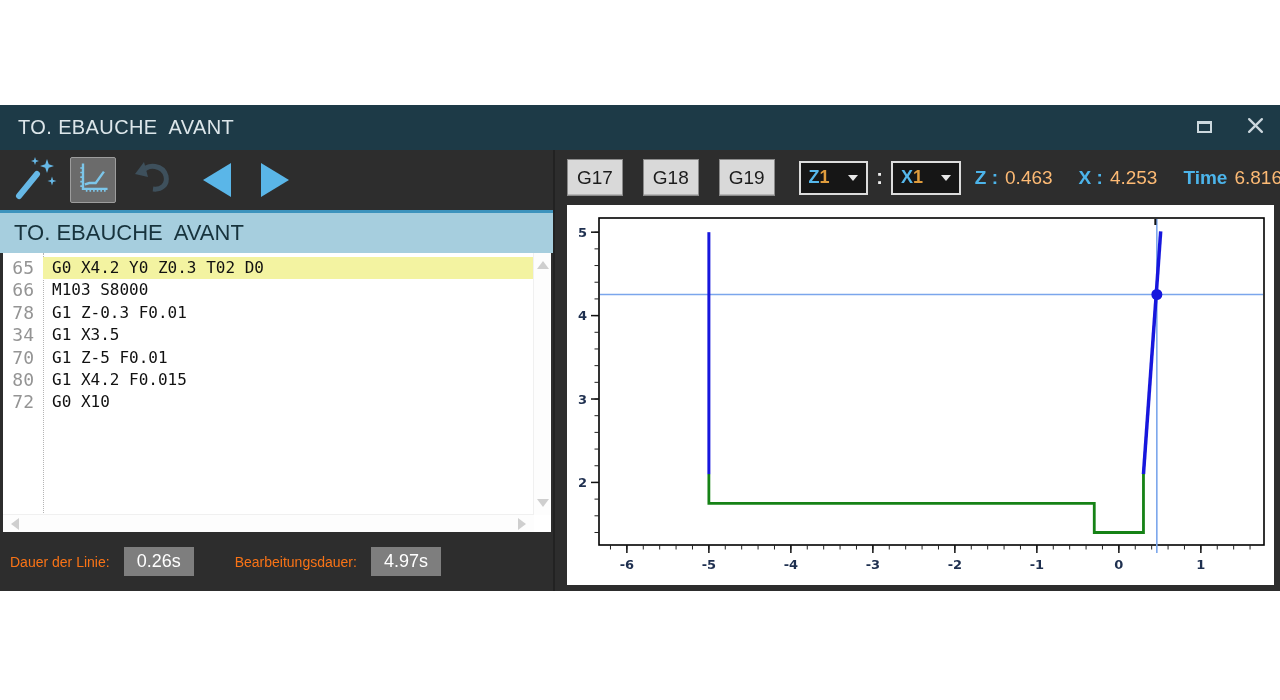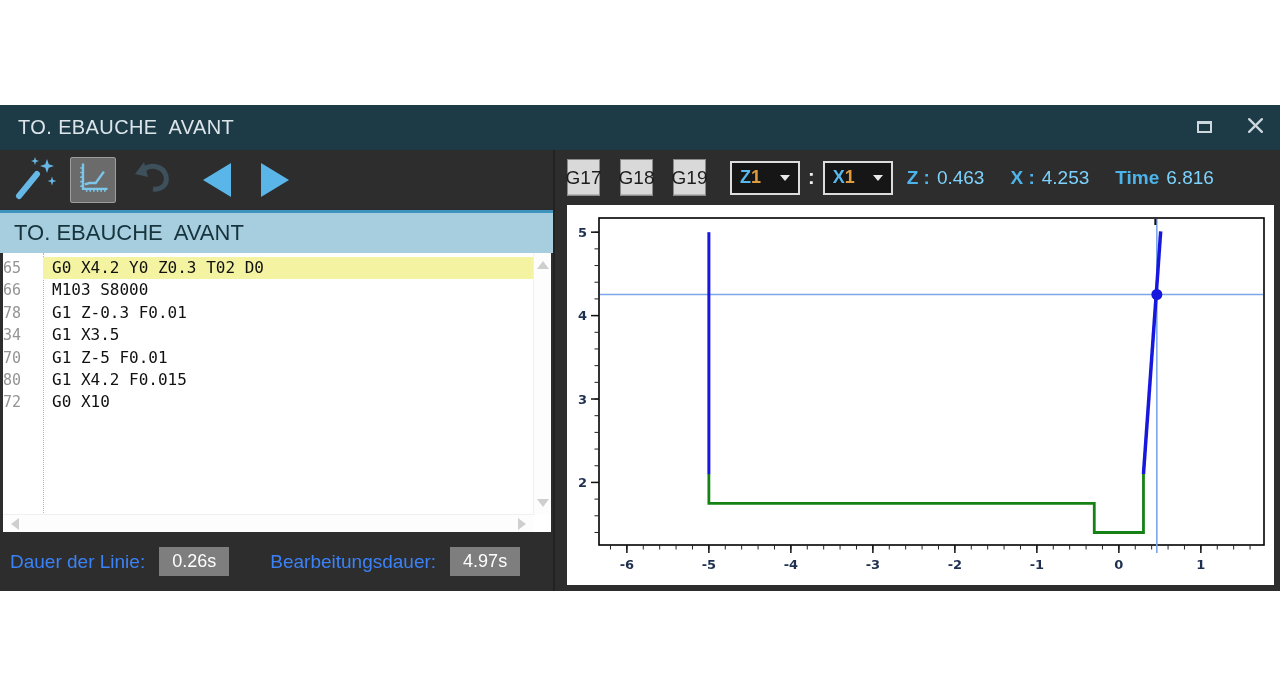--- a/index.html
+++ b/index.html
@@ -33,52 +33,52 @@
   .editor-header{position:absolute;left:0;top:60px;width:553px;height:43px;background:#a6cede;
                  border-top:3px solid #3d93bd;box-sizing:border-box;display:flex;align-items:center;}
   .editor-header span{color:#17333d;font-size:22px;margin-left:14px;white-space:pre;}
 
   
   .editor{position:absolute;left:3px;top:103px;width:548px;height:279px;background:#ffffff;}
   .code-area{position:absolute;left:0;top:0;right:17px;bottom:17px;overflow:hidden;}
   .code-area::before{content:"";position:absolute;left:40px;top:0;bottom:0;border-left:1px dotted #b5b5b5;}
   .code-rows{position:absolute;left:0;top:4px;right:0;}
   .code-row{display:flex;height:22.4px;line-height:22.4px;font-family:"DejaVu Sans Mono",monospace;font-size:16px;}
-  .code-row .num{width:40px;padding-right:9px;box-sizing:border-box;color:#949494;flex:0 0 auto;font-size:15px;}
+  .code-row .num{width:40px;text-align:right;padding-right:9px;box-sizing:border-box;color:#949494;flex:0 0 auto;font-size:18px;}
   .code-row .txt{flex:1;padding-left:9px;color:#111;white-space:pre;}
   .code-row.hl .txt{background:#f3f3a1;}
   .vscroll{position:absolute;right:0;top:0;bottom:17px;width:17px;background:#fdfdfd;border-left:1px solid #f0f0f0;}
   .hscroll{position:absolute;left:0;right:17px;bottom:0;height:17px;background:#fdfdfd;border-top:1px solid #f0f0f0;}
   .sb-up{position:absolute;top:8px;left:3px;width:0;height:0;border-left:6px solid transparent;border-right:6px solid transparent;border-bottom:8px solid #cfcfcf;}
   .sb-down{position:absolute;bottom:8px;left:3px;width:0;height:0;border-left:6px solid transparent;border-right:6px solid transparent;border-top:8px solid #cfcfcf;}
   .sb-left{position:absolute;left:8px;top:3px;width:0;height:0;border-top:6px solid transparent;border-bottom:6px solid transparent;border-right:8px solid #cfcfcf;}
   .sb-right{position:absolute;right:8px;top:3px;width:0;height:0;border-top:6px solid transparent;border-bottom:6px solid transparent;border-left:8px solid #cfcfcf;}
 
   
   .statusbar{position:absolute;left:0;top:382px;width:553px;height:59px;display:flex;align-items:center;}
-  .status-label{color:#3b82f6;font-size:19px;}
+  .status-label{color:#f97316;font-size:14px;}
   .status-badge{background:#7e7e7e;color:#ffffff;font-size:18px;padding:4px 13px;margin-left:14px;}
   .statusbar .lbl1{margin-left:10px;}
   .statusbar .lbl2{margin-left:41px;}
 
   
   .viewer-header{position:absolute;left:0;top:0;width:727px;height:55px;display:flex;align-items:center;
                  padding-left:12px;box-sizing:border-box;}
-  .g-btn{width:33px;height:37px;background:#d9d9d9;border:1px solid #8a8a8a;color:#1c1c1c;
+  .g-btn{width:56px;height:37px;background:#d9d9d9;border:1px solid #8a8a8a;color:#1c1c1c;
          font-size:19px;display:flex;align-items:center;justify-content:center;margin-right:20px;
          font-family:"Liberation Sans",sans-serif;box-shadow:inset 0 -1px 0 #b5b5b5;}
   .axis-select{width:70px;height:34px;background:#161616;border:2px solid #dcdcdc;box-sizing:border-box;
                display:flex;align-items:center;padding:0 8px;color:#fff;font-size:18px;}
   .axis-select .axis{color:#56b8ec;font-weight:bold;}
   .axis-select .idx{color:#df9c3d;font-weight:bold;}
   .caret{margin-left:auto;width:0;height:0;border-left:5px solid transparent;border-right:5px solid transparent;border-top:6px solid #e8e8e8;}
   .colon{color:#f0f0f0;font-size:20px;font-weight:bold;margin:0 8px;}
   .readout{display:flex;align-items:baseline;margin-left:26px;white-space:nowrap;}
   .readout .r-label{color:#4cb4ea;font-size:19px;font-weight:bold;}
-  .readout .r-value{color:#7dd3fc;font-size:19px;margin-left:7px;}
+  .readout .r-value{color:#fdba74;font-size:19px;margin-left:7px;}
 
   
   .chart-wrap{position:absolute;left:12px;top:55px;width:707px;height:380px;background:#ffffff;}
   svg text{font-family:"DejaVu Sans",sans-serif;}
 </style>
 </head>
 <body>
 
 <div class="stage">
   <div class="window">

